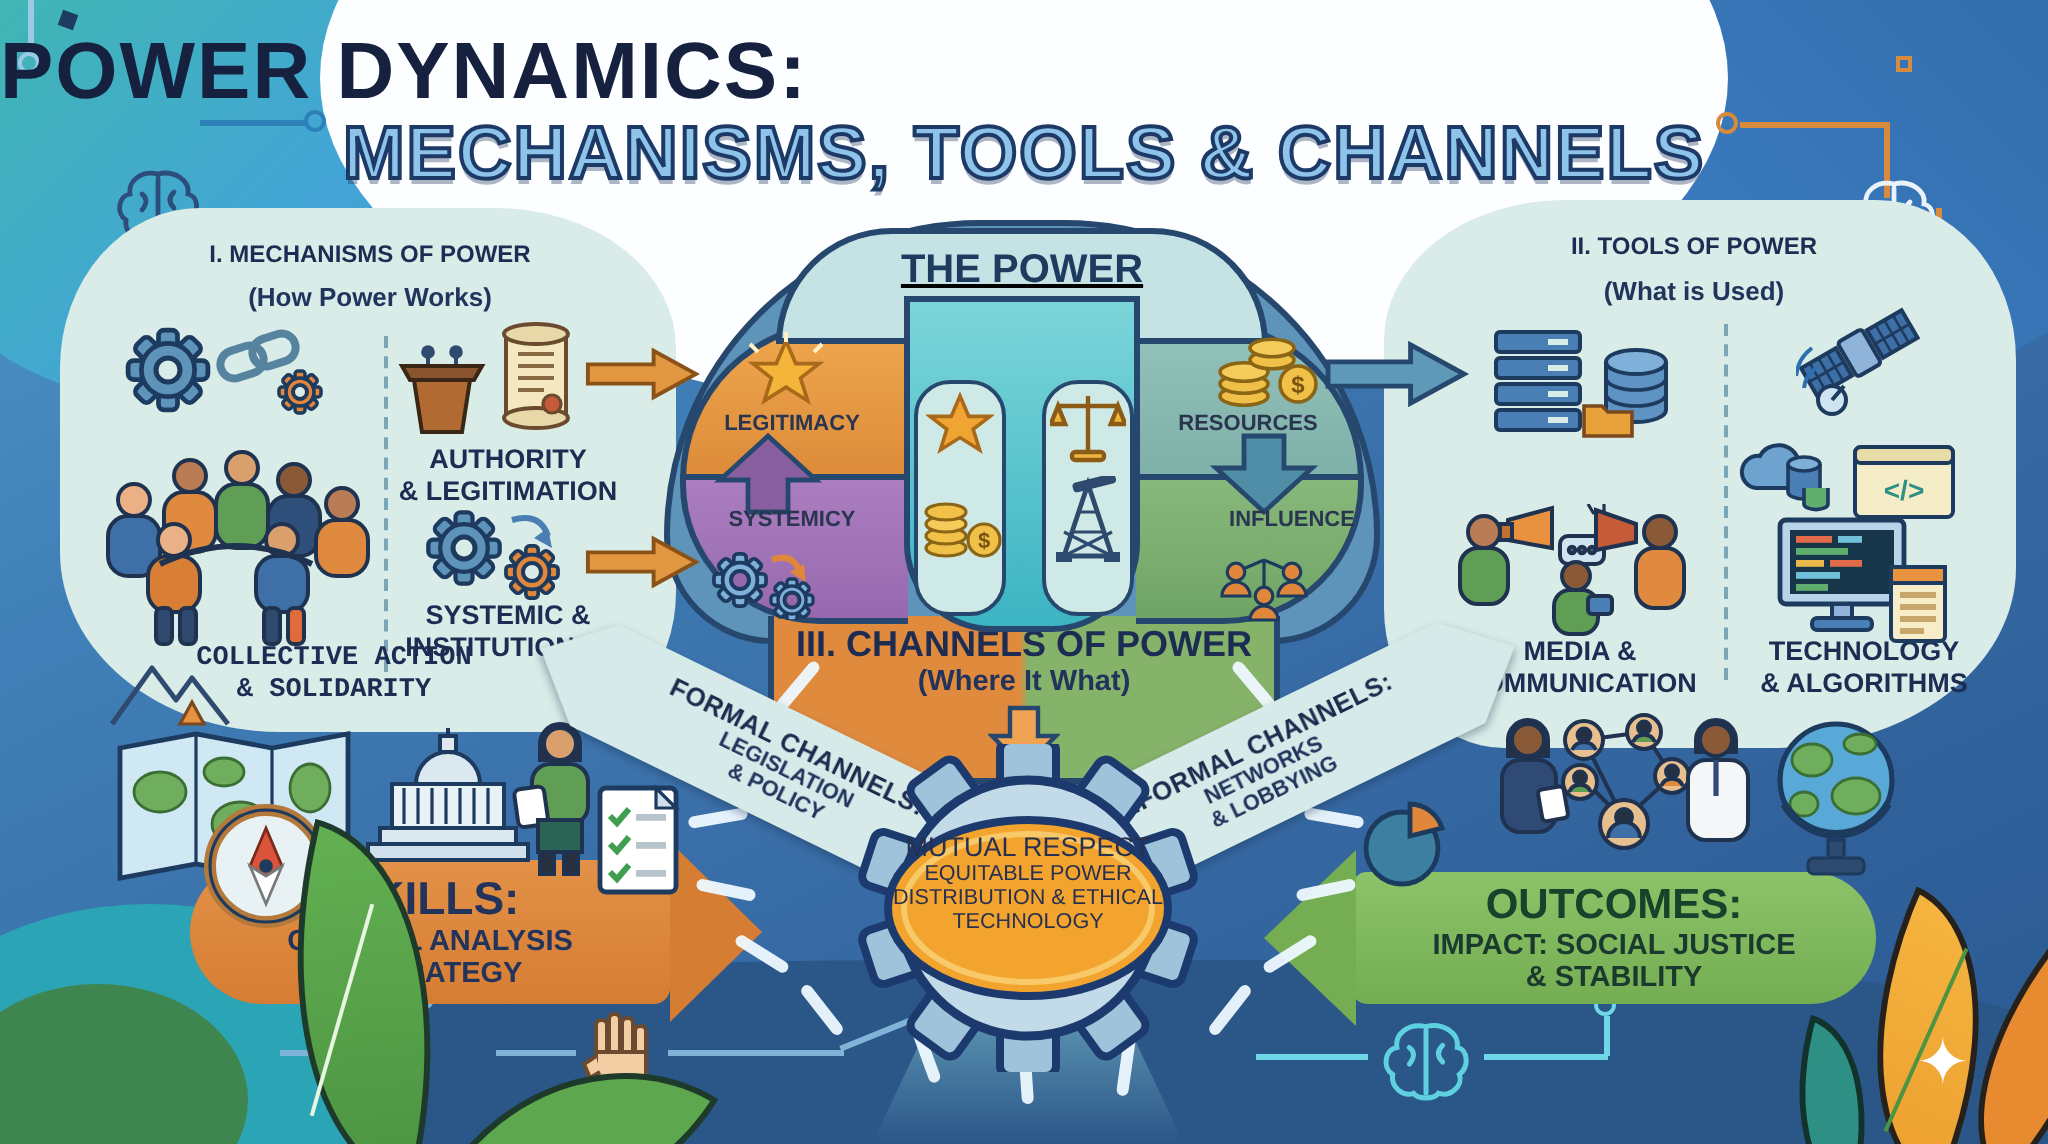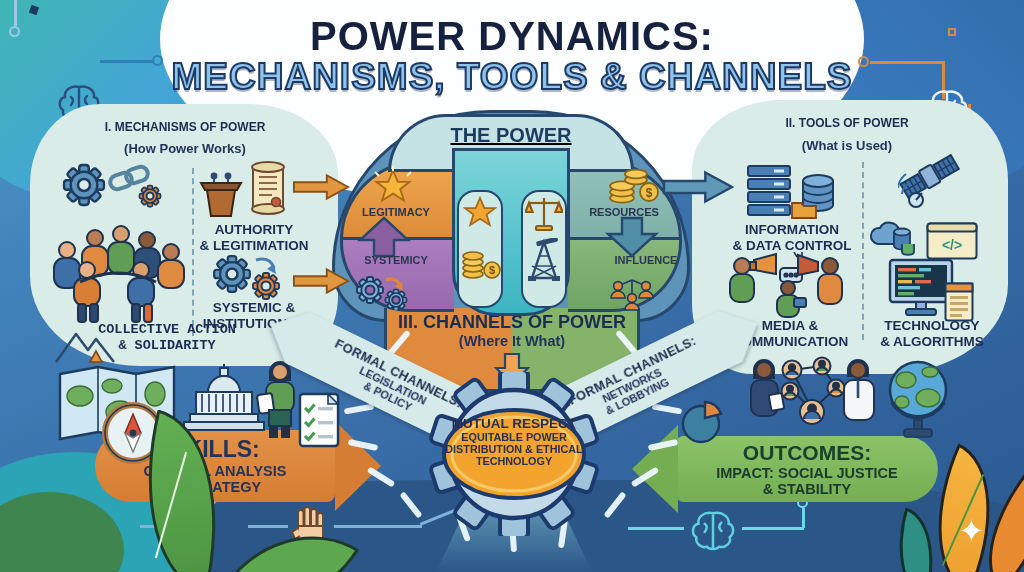--- a/index.html
+++ b/index.html
@@ -10,21 +10,21 @@
   
   .bg-tl{left:-70px;top:-90px;width:400px;height:290px;background:linear-gradient(135deg,#3ec09e 0%,#43a5d6 60%,#4690c8 100%);border-radius:0 0 65% 38%/0 0 72% 55%;}
   .bg-tr{right:-70px;top:-80px;width:380px;height:270px;background:linear-gradient(225deg,#2d68a6,#3a7abd 70%);border-radius:0 0 42% 62%/0 0 58% 72%;}
   .bg-bottom{left:0;bottom:0;width:100%;height:92px;background:#2b5688;border-radius:45% 30% 0 0/55px 38px 0 0;}
   .bg-teal-blob{left:-50px;bottom:-40px;width:250px;height:160px;background:#2ba4b6;border-radius:50%;}
   .bg-mid-blob{left:520px;bottom:-46px;width:330px;height:100px;background:#3e79ab;border-radius:50%;}
   
   .cloud{left:160px;top:-132px;width:704px;height:342px;background:#fdfeff;border-radius:50%;}
   .cloud2{left:300px;top:60px;width:424px;height:120px;background:#fdfeff;border-radius:50%;}
   
-  .title1{left:0;top:14px;width:1024px;text-align:center;font-size:40px;font-weight:800;letter-spacing:1px;color:#16213f;z-index:3;}
+  .title1{left:0;top:14px;width:1024px;text-align:left;font-size:40px;font-weight:800;letter-spacing:1px;color:#16213f;z-index:3;}
   .title2{left:0;top:56px;width:1024px;text-align:center;font-size:37px;font-weight:800;letter-spacing:1px;color:#8ec3ea;
           -webkit-text-stroke:2px #1d3a66;text-shadow:0 3px 0 rgba(23,48,88,.35);z-index:3;}
   
   .panel{background:#d9ece8;z-index:2;}
   .panel-left{left:30px;top:104px;width:308px;height:262px;border-radius:70px 90px 60px 110px/80px 70px 70px 90px;}
   .panel-right{left:692px;top:100px;width:316px;height:274px;border-radius:90px 70px 120px 60px/70px 80px 90px 70px;}
   .sec-head{font-size:12px;font-weight:800;color:#1d2c52;text-align:center;white-space:pre-line;z-index:4;}
   .sec-sub{font-size:13px;font-weight:700;color:#20345c;text-align:center;z-index:4;}
   .divider{border-left:2px dashed #7aa6b8;z-index:3;}
   .lbl{font-size:13.5px;font-weight:800;color:#1d2c52;text-align:center;line-height:1.15;white-space:pre-line;z-index:6;}
@@ -49,21 +49,21 @@
   .chan .head{width:0;height:0;border-top:28px solid transparent;border-bottom:28px solid transparent;}
   .chan .body{flex:1;background:#d6ebe9;display:flex;flex-direction:column;align-items:center;justify-content:center;line-height:1.1;}
   .chan-t{font-size:13px;font-weight:800;color:#1d2c4e;letter-spacing:.3px;}
   .chan-s{font-size:11px;font-weight:800;color:#22335c;text-align:center;white-space:pre-line;}
   .formal{left:258px;top:350px;width:244px;transform:rotate(26deg);}
   .formal .head{border-right:30px solid #d6ebe9;}
   .informal{left:520px;top:350px;width:250px;transform:rotate(-26deg);}
   .informal .head{border-left:30px solid #d6ebe9;}
   
   .gear{left:408px;top:372px;z-index:8;}
-  .core-text{left:438px;top:416px;width:152px;text-align:center;z-index:9;color:#27304f;font-weight:700;line-height:1.12;}
+  .core-text{left:438px;top:416px;width:152px;text-align:center;z-index:9;color:#27304f;font-weight:400;line-height:1.12;}
   .core-text .l1{font-size:13.5px;}
   .core-text .ln{font-size:10.8px;}
   .ray{width:30px;height:6px;background:#eef9ff;border-radius:3px;opacity:.95;z-index:6;}
   .beam{left:436px;top:486px;width:156px;height:86px;background:linear-gradient(180deg,rgba(160,235,235,.55),rgba(160,235,235,0));clip-path:polygon(26% 0,74% 0,100% 100%,0 100%);z-index:5;}
   
   .skills-body{left:95px;top:430px;width:240px;height:72px;background:linear-gradient(#e39148,#d57d33);border-radius:36px 8px 8px 36px;z-index:5;
                display:flex;flex-direction:column;align-items:center;justify-content:center;line-height:1.12;}
   .skills-head{left:335px;top:421px;width:0;height:0;border-left:46px solid #d57d33;border-top:45px solid transparent;border-bottom:45px solid transparent;z-index:5;}
   .sk-h{font-size:23px;font-weight:800;color:#22335c;}
   .sk-t{font-size:14.5px;font-weight:800;color:#22335c;text-align:center;white-space:pre-line;}
@@ -231,22 +231,20 @@
       </g>
   </svg>
   <svg class="abs" style="left:800px;top:174px;z-index:5;" width="36" height="40" viewBox="0 0 36 40">
     <path d="M3 7 v24 a15 6 0 0 0 30 0 v-24" fill="#5e93c4" stroke="#1d3a5f" stroke-width="2"></path>
     <ellipse cx="18" cy="7" rx="15" ry="6" fill="#7fb0d9" stroke="#1d3a5f" stroke-width="2"></ellipse>
     <path d="M3 15 a15 6 0 0 0 30 0 M3 23 a15 6 0 0 0 30 0" fill="none" stroke="#1d3a5f" stroke-width="1.8"></path>
   </svg>
   <svg class="abs" style="left:790px;top:198px;z-index:6;" width="28" height="22" viewBox="0 0 28 22">
     <path d="M2 5 h9 l3 3 h12 v12 h-24 z" fill="#e8a23c" stroke="#7a4a1e" stroke-width="1.8"></path>
   </svg>
-  <div class="abs lbl" style="left:728px;top:222px;width:128px;">INFORMATION
-&amp; DATA CONTROL</div>
 
   <svg class="abs" style="left:724px;top:252px;z-index:5;" width="132" height="66" viewBox="0 0 132 66">
     <g stroke="#1f3350" stroke-width="2">
       <circle cx="18" cy="14" r="8" fill="#b97c54"></circle>
         <rect x="6" y="22" width="24" height="28" rx="9" fill="#5f9e54"></rect>
       <polygon points="30,8 52,2 52,22 30,18" fill="#e8913f"></polygon>
         <rect x="26" y="10" width="6" height="8" fill="#c4702e"></rect>
       <rect x="56" y="16" width="22" height="14" rx="4" fill="#cfe3f0"></rect>
         <circle cx="62" cy="23" r="1.6" fill="#4a6a8a"></circle>
         <circle cx="67" cy="23" r="1.6" fill="#4a6a8a"></circle>

